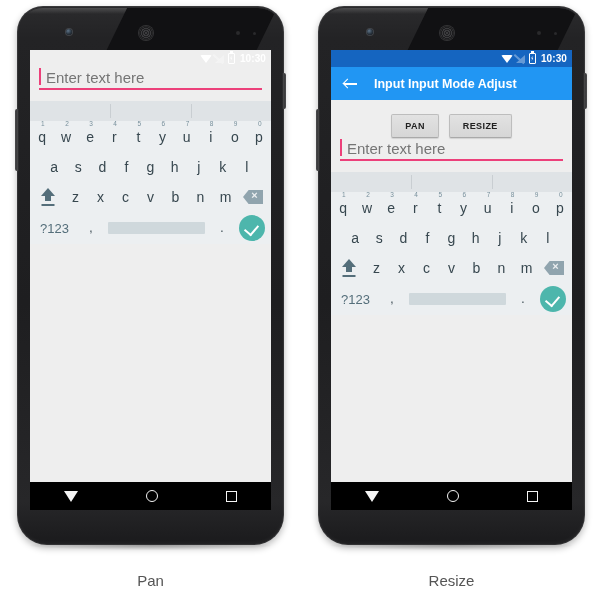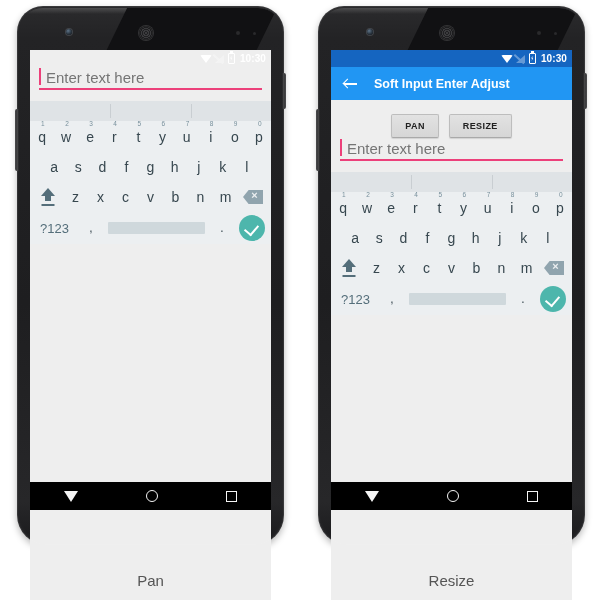--- a/index.html
+++ b/index.html
@@ -120,21 +120,21 @@
     border-radius: 0 2px 2px 0;
     background: linear-gradient(270deg, #4a4a4c, #252527);
   }
 
   
   .screen {
     position: absolute;
     left: 13px;
     top: 44px;
     width: 241px;
-    height: 551px;
+    height: 432px;
     overflow: hidden;
     background: #eeeeee;
   }
 
   
   .statusbar {
     position: relative;
     height: 17px;
     display: flex;
     align-items: center;
@@ -613,21 +613,21 @@
                 <i></i>
                 <b></b>
               </span>
             <span class="ico-batt"></span>
             <span class="clock">10:30</span>
           </div>
         </div>
 
         <div class="toolbar">
           <span class="back-arrow"></span>
-          <span class="toolbar-title">Soft Input Enter Adjust</span>
+          <span class="toolbar-title">Input Input Mode Adjust</span>
         </div>
 
         <div class="content">
           <div class="btn-row">
             <button class="mbtn">PAN</button>
             <button class="mbtn">RESIZE</button>
           </div>
           <div class="spacer"></div>
           <div class="edittext-wrap">
             <div class="edittext">

